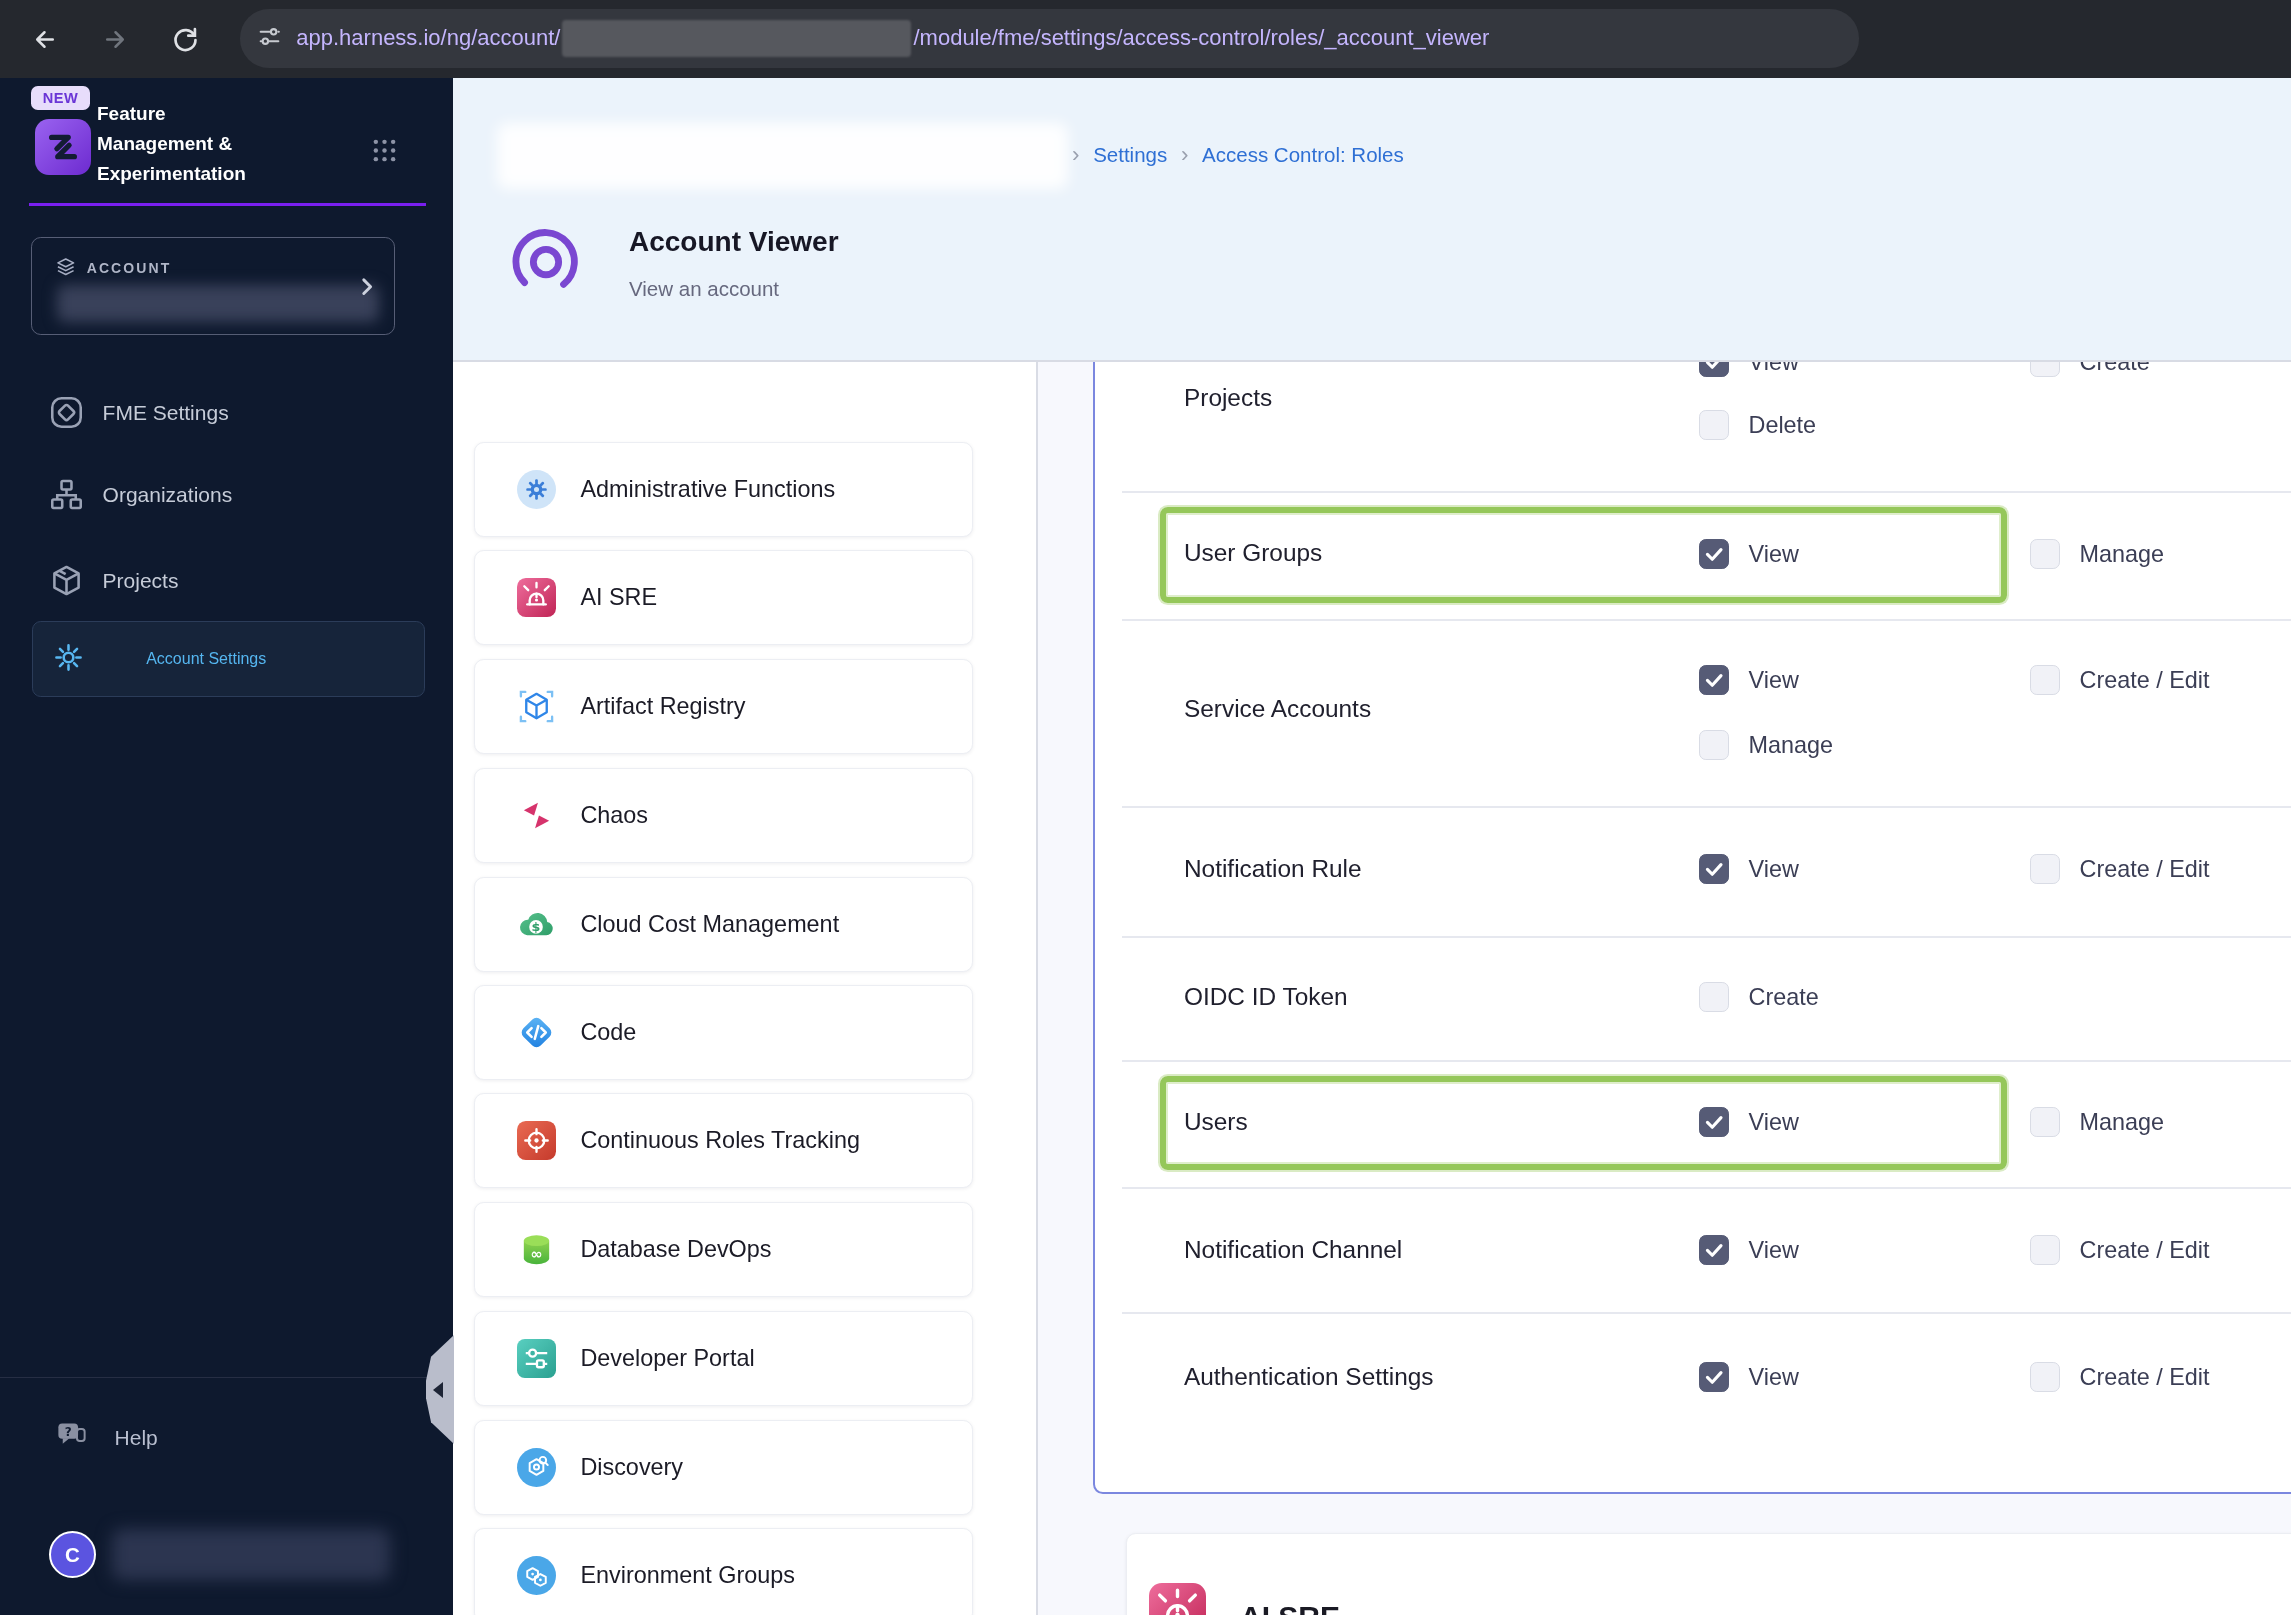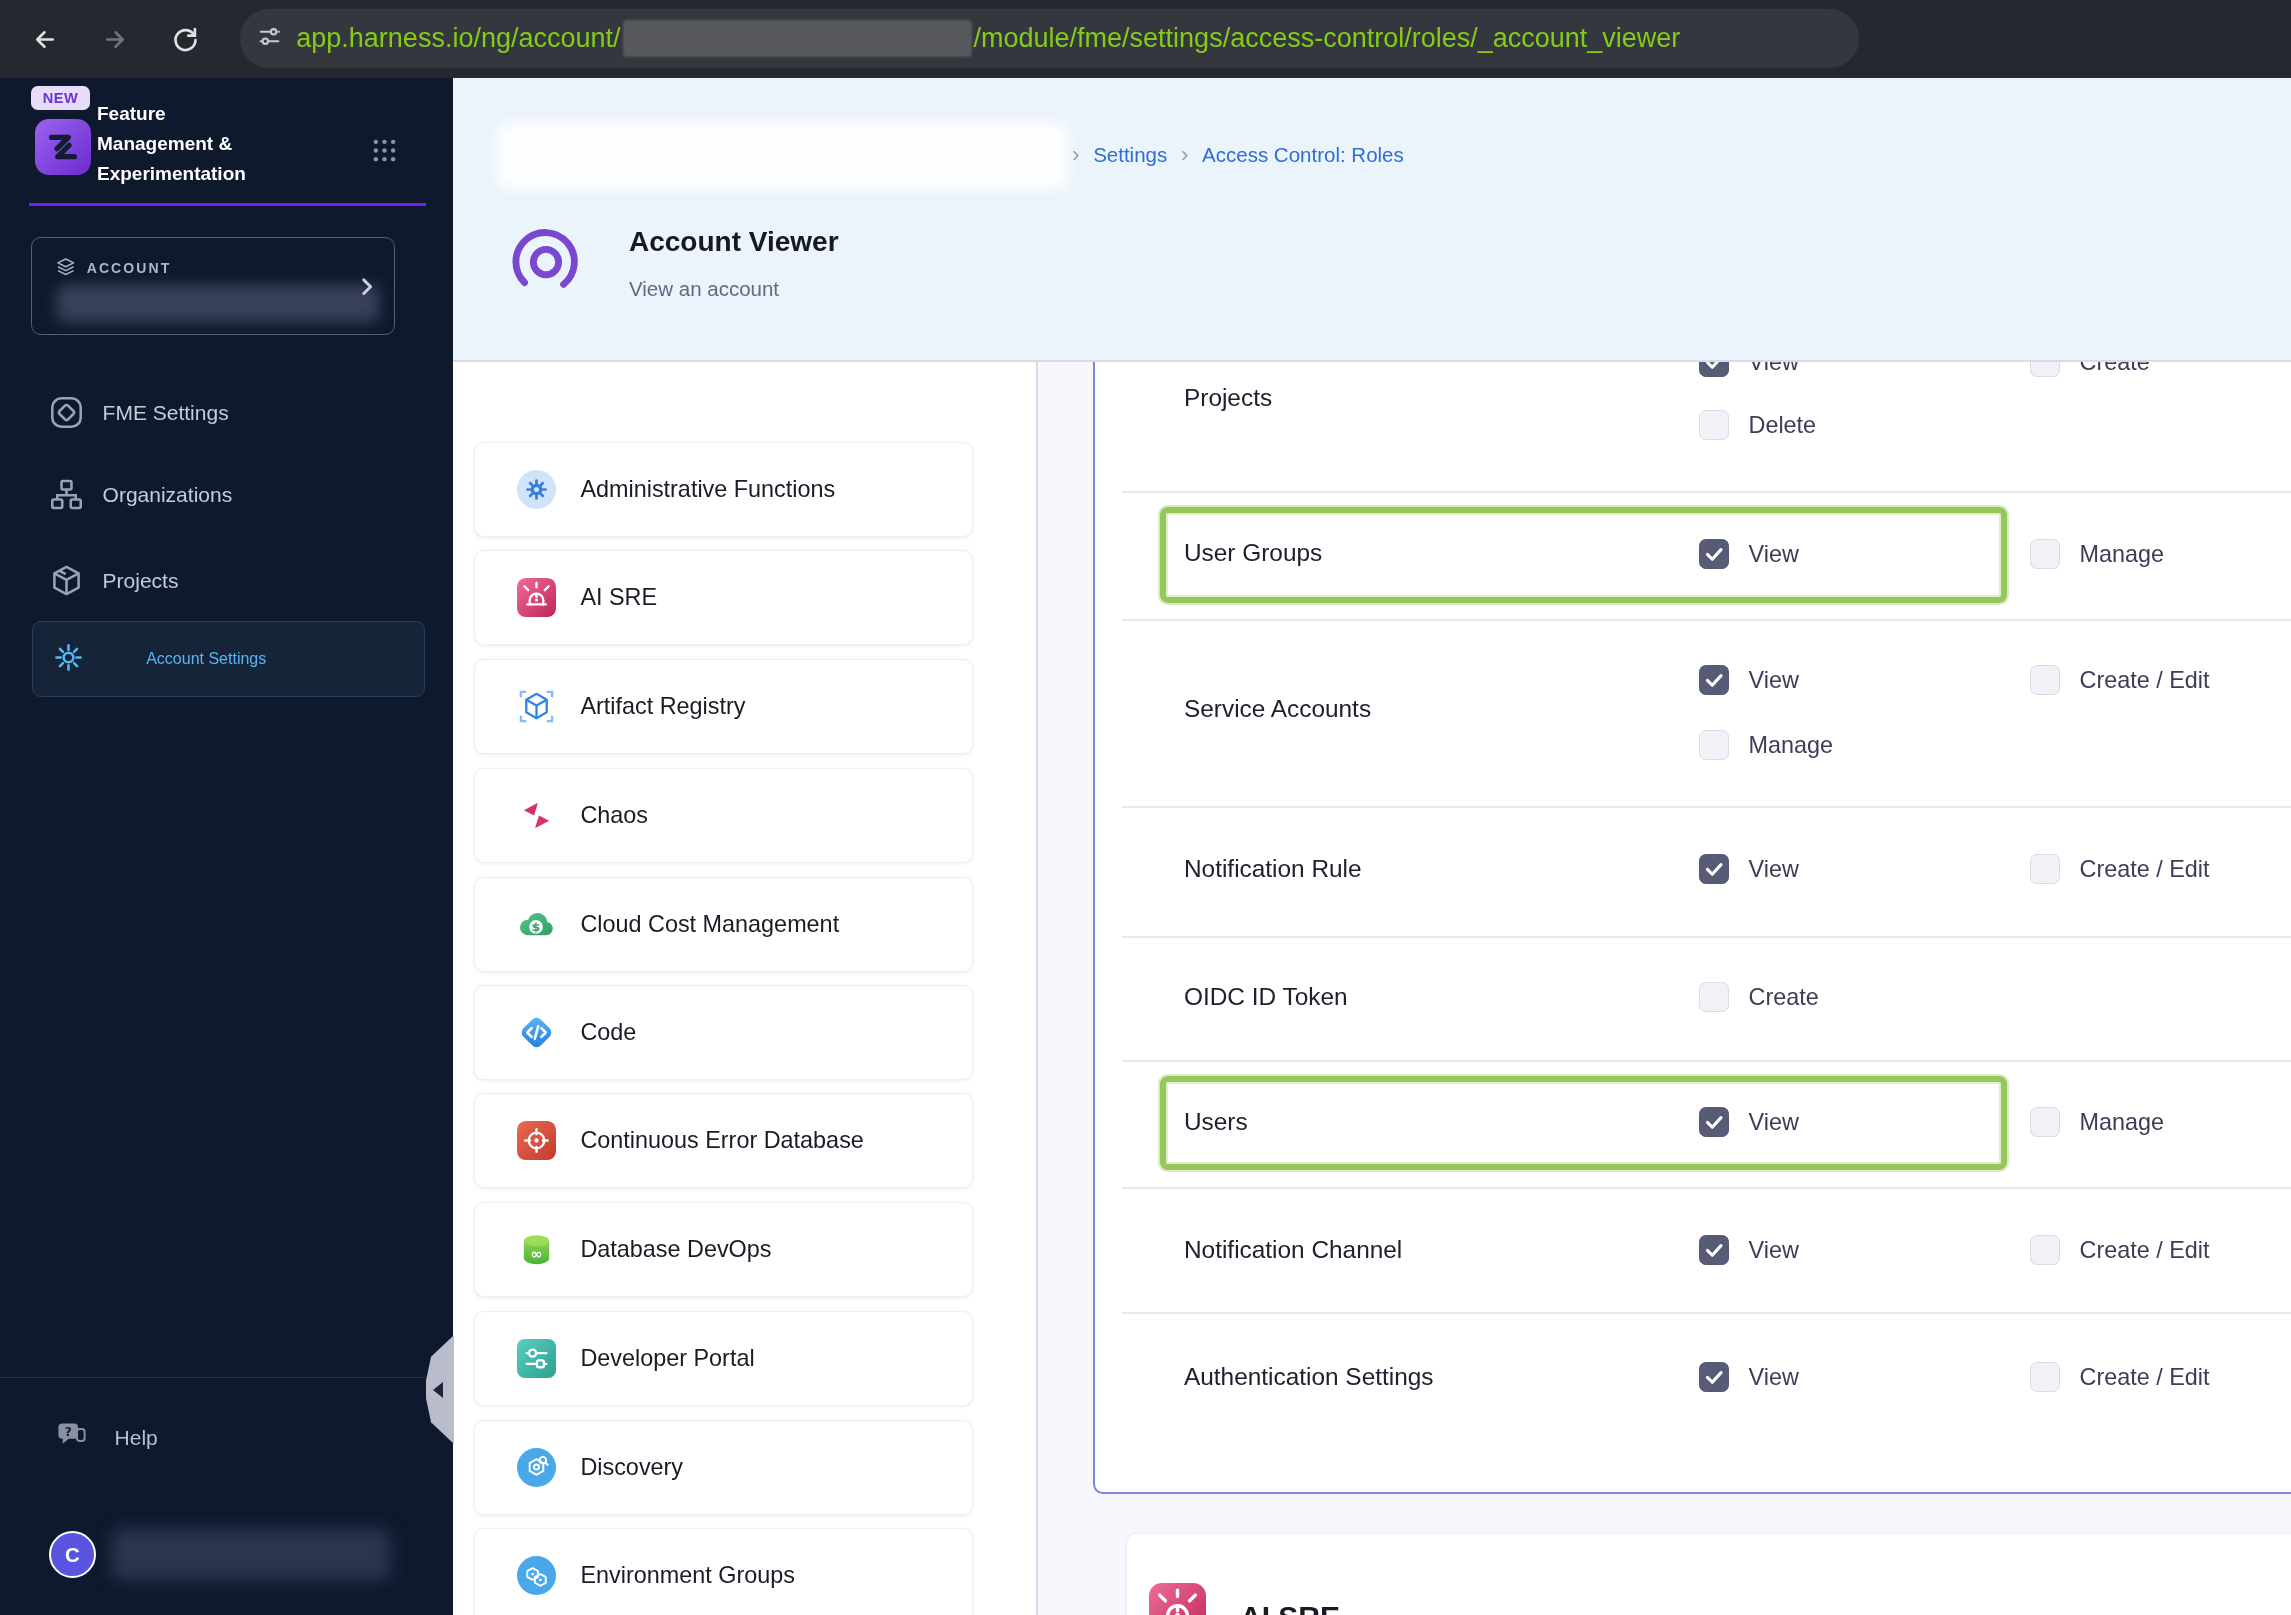--- a/index.html
+++ b/index.html
@@ -4,21 +4,21 @@
 <style>
   * { margin:0; padding:0; box-sizing:border-box; }
   html,body { width:2292px; height:1615px; overflow:hidden; }
   body { font-family:"Liberation Sans", sans-serif; position:relative; background:#fff; }
   .abs { position:absolute; }
 
   
   #chrome { left:0; top:0; width:2292px; height:78px; background:#25282e; z-index:10; }
   .chrome-btn { width:35px; height:35px; display:flex; align-items:center; justify-content:center; border-radius:50%; cursor:pointer; }
   #url-pill { left:240px; top:8.8px; width:1619px; height:59px; border-radius:29px; background:#34373e; display:flex; align-items:center; padding-left:15.6px; }
-  #url-text { color:#84cc16; font-size:27px; margin-left:13.7px; display:flex; align-items:center; white-space:nowrap; }
+  #url-text { color:#c4b5fd; font-size:22px; margin-left:13.7px; display:flex; align-items:center; white-space:nowrap; }
   #url-redaction { display:inline-block; width:349px; height:37px; background:#56585e; border-radius:3.9px; filter:blur(1.2px); margin:0 2px; }
 
   
   #sidebar { left:0; top:76px; width:453px; height:1539px; background:#0e192e; z-index:6; }
   #new-badge { left:31px; top:9.8px; background:#e7ddfb; color:#6a35d6; font-weight:700; font-size:14.6px; padding:3.9px 11.7px; border-radius:6.8px; letter-spacing:0.5px; }
   #brand-logo { left:35px; top:43px; width:56px; height:56px; }
   #brand-title { left:97px; top:23.4px; color:#fff; font-size:19px; font-weight:700; line-height:1.58; }
   #apps-grid { left:372px; top:62px; width:25px; height:25px; cursor:pointer; }
   #brand-underline { left:29px; top:127px; right:27px; height:2.9px; background:#7a1ff0; }
   #account-box { left:31px; top:161px; width:364px; height:98px; border:1px solid #575e76; border-radius:9.8px; cursor:pointer; }
@@ -459,21 +459,21 @@
               <stop offset="1" stop-color="#c53a2c"></stop>
             </linearGradient>
           </defs>
           <rect width="40" height="40" rx="9" fill="url(#gr)"></rect>
           <g stroke="#fff" stroke-width="2.4" fill="none" stroke-linecap="round">
             <circle cx="20" cy="20" r="8"></circle>
             <path d="M20 8.5 v5 M20 26.5 v5 M8.5 20 h5 M26.5 20 h5"></path>
           </g>
           <circle cx="20" cy="20" r="2.2" fill="#fff"></circle>
         </svg></span>
-      <span class="module-label">Continuous Error Database</span>
+      <span class="module-label">Continuous Roles Tracking</span>
     </div>
     <div class="module-card" style="top: 1202px;">
       <span class="module-icon"><svg viewBox="0 0 40 40">
           <defs>
             <linearGradient id="ggr" x1="0" y1="0" x2="0" y2="1">
               <stop offset="0" stop-color="#8fd14f"></stop>
               <stop offset="1" stop-color="#49b43b"></stop>
             </linearGradient>
           </defs>
           <path d="M7 11 v18 c0 3.3 5.8 6 13 6 s13-2.7 13-6 V11 Z" fill="url(#ggr)"></path>

